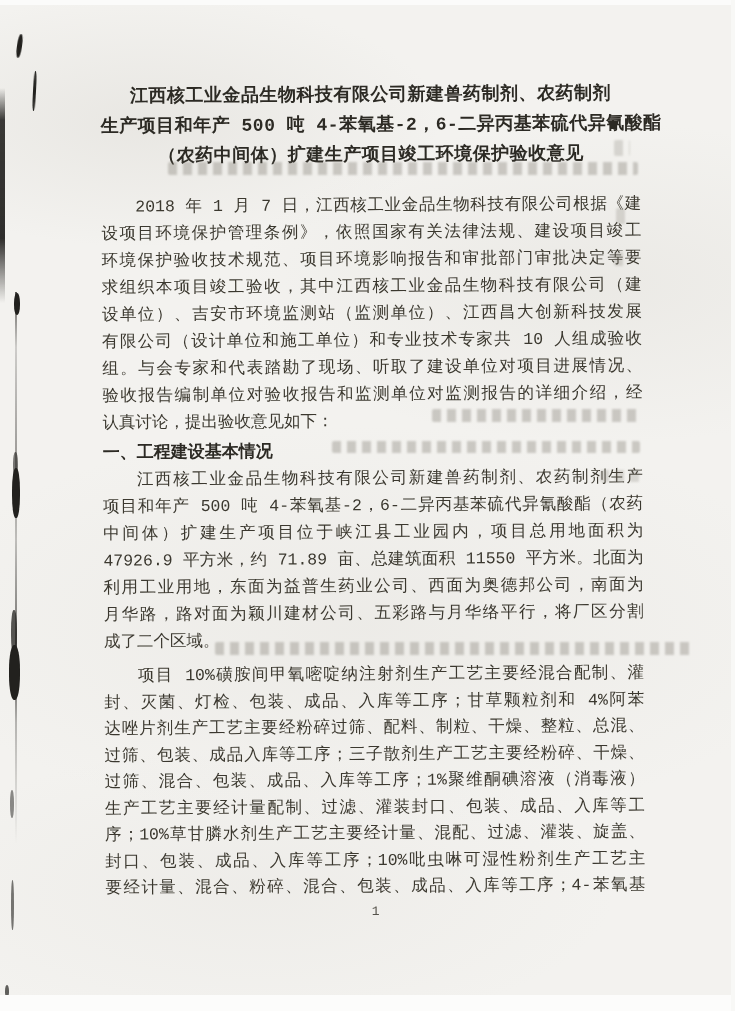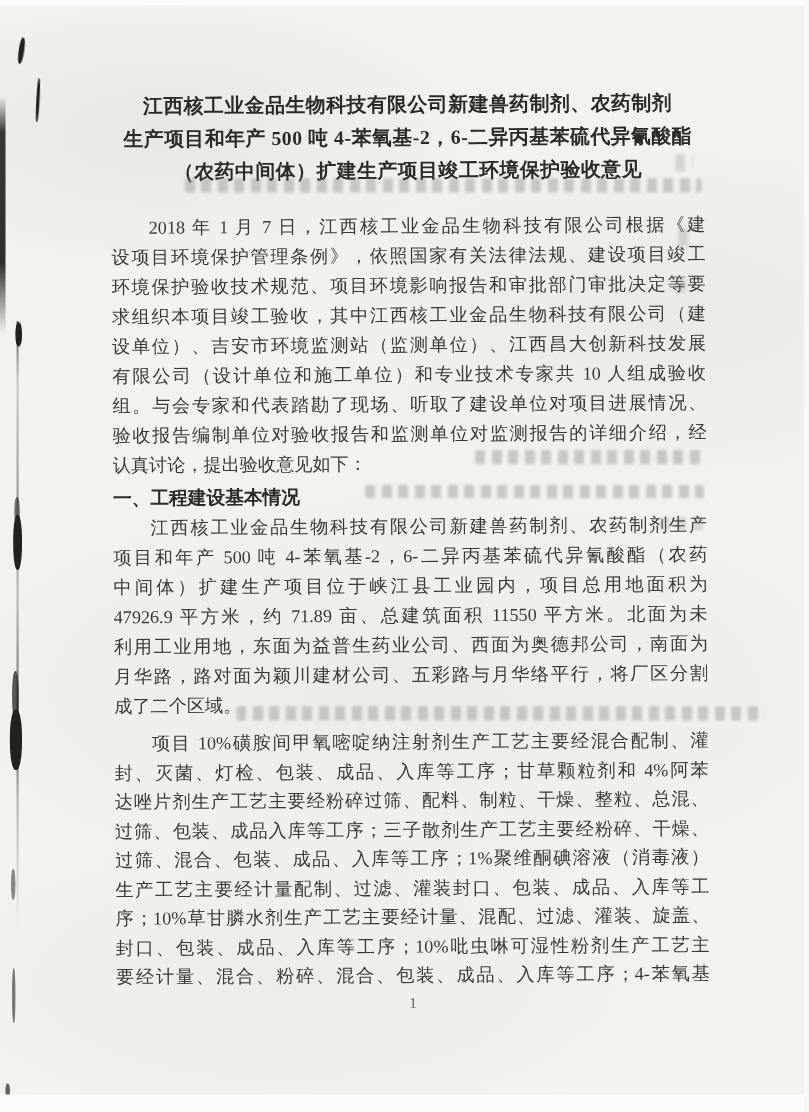--- a/index.html
+++ b/index.html
@@ -5,21 +5,21 @@
   html,body{margin:0;padding:0;}
   body{width:735px;height:1011px;overflow:hidden;background:#ffffff;}
   .page{
     position:relative;width:735px;height:1011px;
     background:
       radial-gradient(420px 180px at 20% 12%, rgba(208,205,198,.30), transparent 70%),
       radial-gradient(520px 230px at 82% 28%, rgba(212,209,202,.26), transparent 70%),
       radial-gradient(640px 280px at 50% 62%, rgba(214,211,204,.22), transparent 72%),
       radial-gradient(500px 200px at 35% 88%, rgba(214,211,205,.18), transparent 72%),
       #f3f2ef;
-    font-family:Liberation Serif, serif;
+    font-family:Liberation Mono, monospace;
     color:#3b382f;
   }
   .content{position:absolute;left:103px;top:80px;width:540px;transform:rotate(-0.35deg);}
   .tline{text-align:center;font-weight:bold;font-size:18px;line-height:30px;color:#2c2a24;letter-spacing:.5px;white-space:nowrap;}
   .para{font-size:16.5px;}
   .line{line-height:27px;height:27px;overflow:hidden;white-space:normal;}
   .jline{text-align:justify;}
   .jline::after{content:"";display:inline-block;width:100%;height:0;}
   .indent{text-indent:34px;}
   .para-intro{margin-top:22px;}

